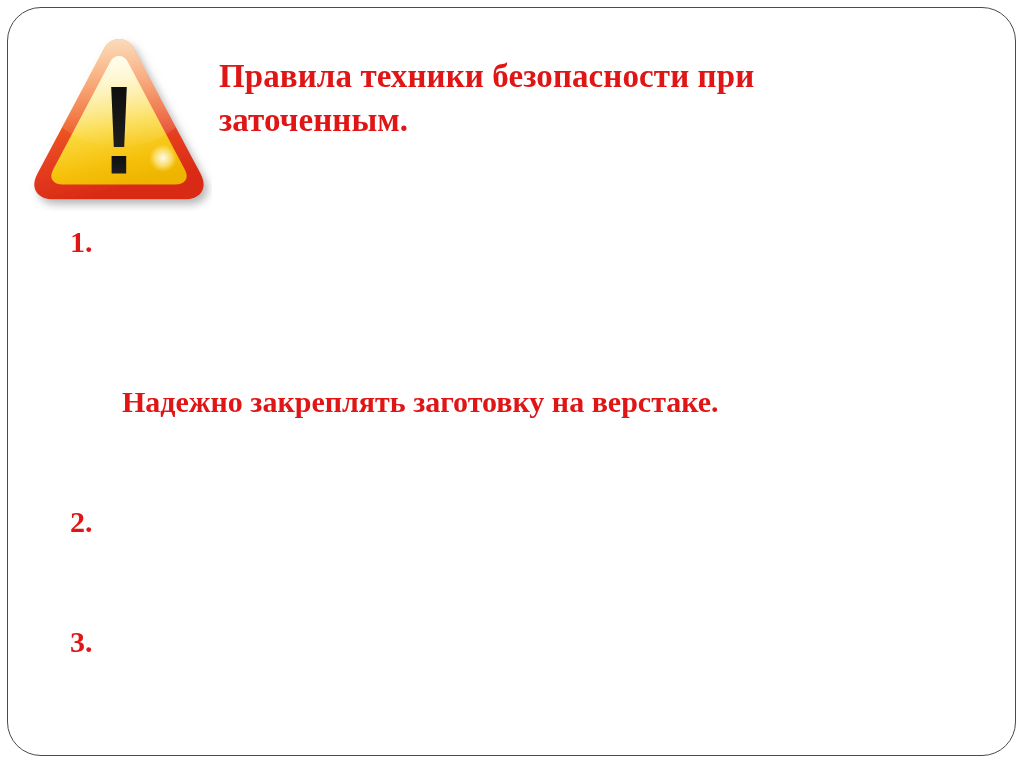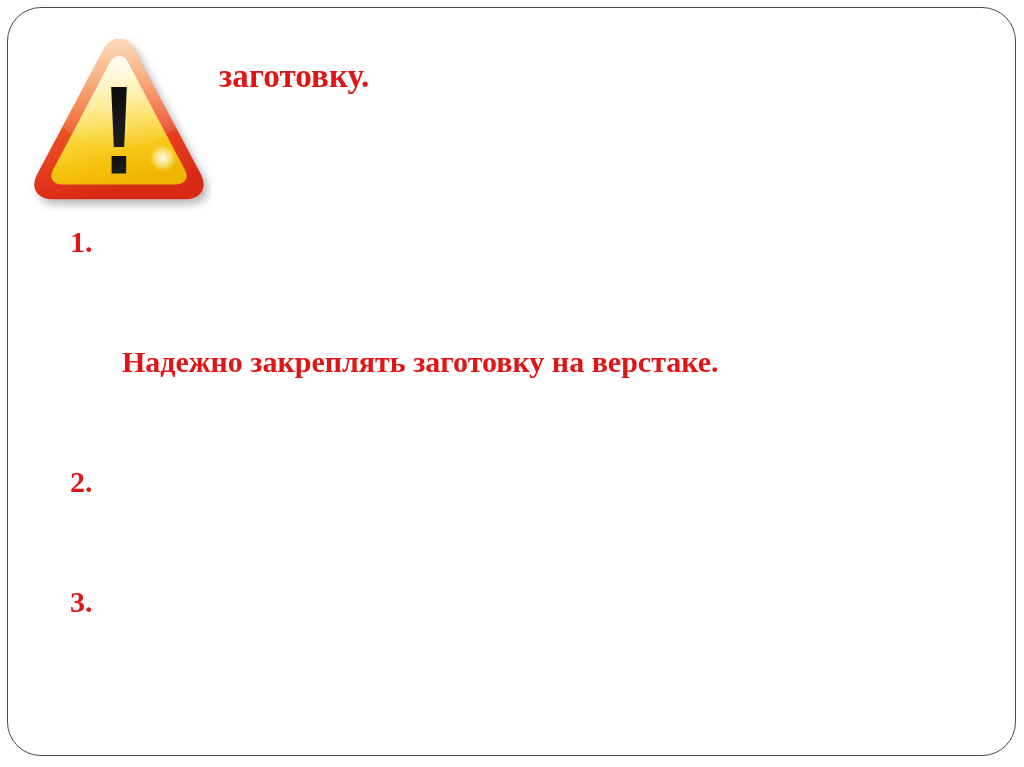--- a/index.html
+++ b/index.html
@@ -86,20 +86,21 @@
   }
   #rules-list li .rule-num {
     position: absolute;
     left: 0;
     top: 0;
     width: 44px;
     text-align: left;
   }
   #rules-list li .rule-text {
     display: block;
+    margin-top: 40px;
   }
 </style>
 </head>
 <body>
 
 <div id="slide">
 
   <div id="slide-frame"></div>
 
   <div id="warning-icon">
@@ -180,21 +181,22 @@
       <circle cx="137" cy="133" r="14" fill="url(#dotGlow)"></circle>
 
       <g>
         <path d="M 85.2 62 L 100.8 62 L 98.2 122 L 87.8 122 Z" fill="url(#markGrad)"></path>
         <rect x="85.6" y="131" width="14.6" height="17.5" fill="url(#markGrad)"></rect>
       </g>
     </svg>
   </div>
 
   <div id="title">
-    <div>заготовку.</div>
+    <div>Правила техники безопасности при</div>
+    <div>заточенным.</div>
   </div>
 
   <ol id="rules-list">
     <li>
       <span class="rule-num">1.</span>
       <span class="rule-text">Надежно закреплять заготовку на верстаке.</span>
     </li>
     <li>
       <span class="rule-num">2.</span>
     </li>

